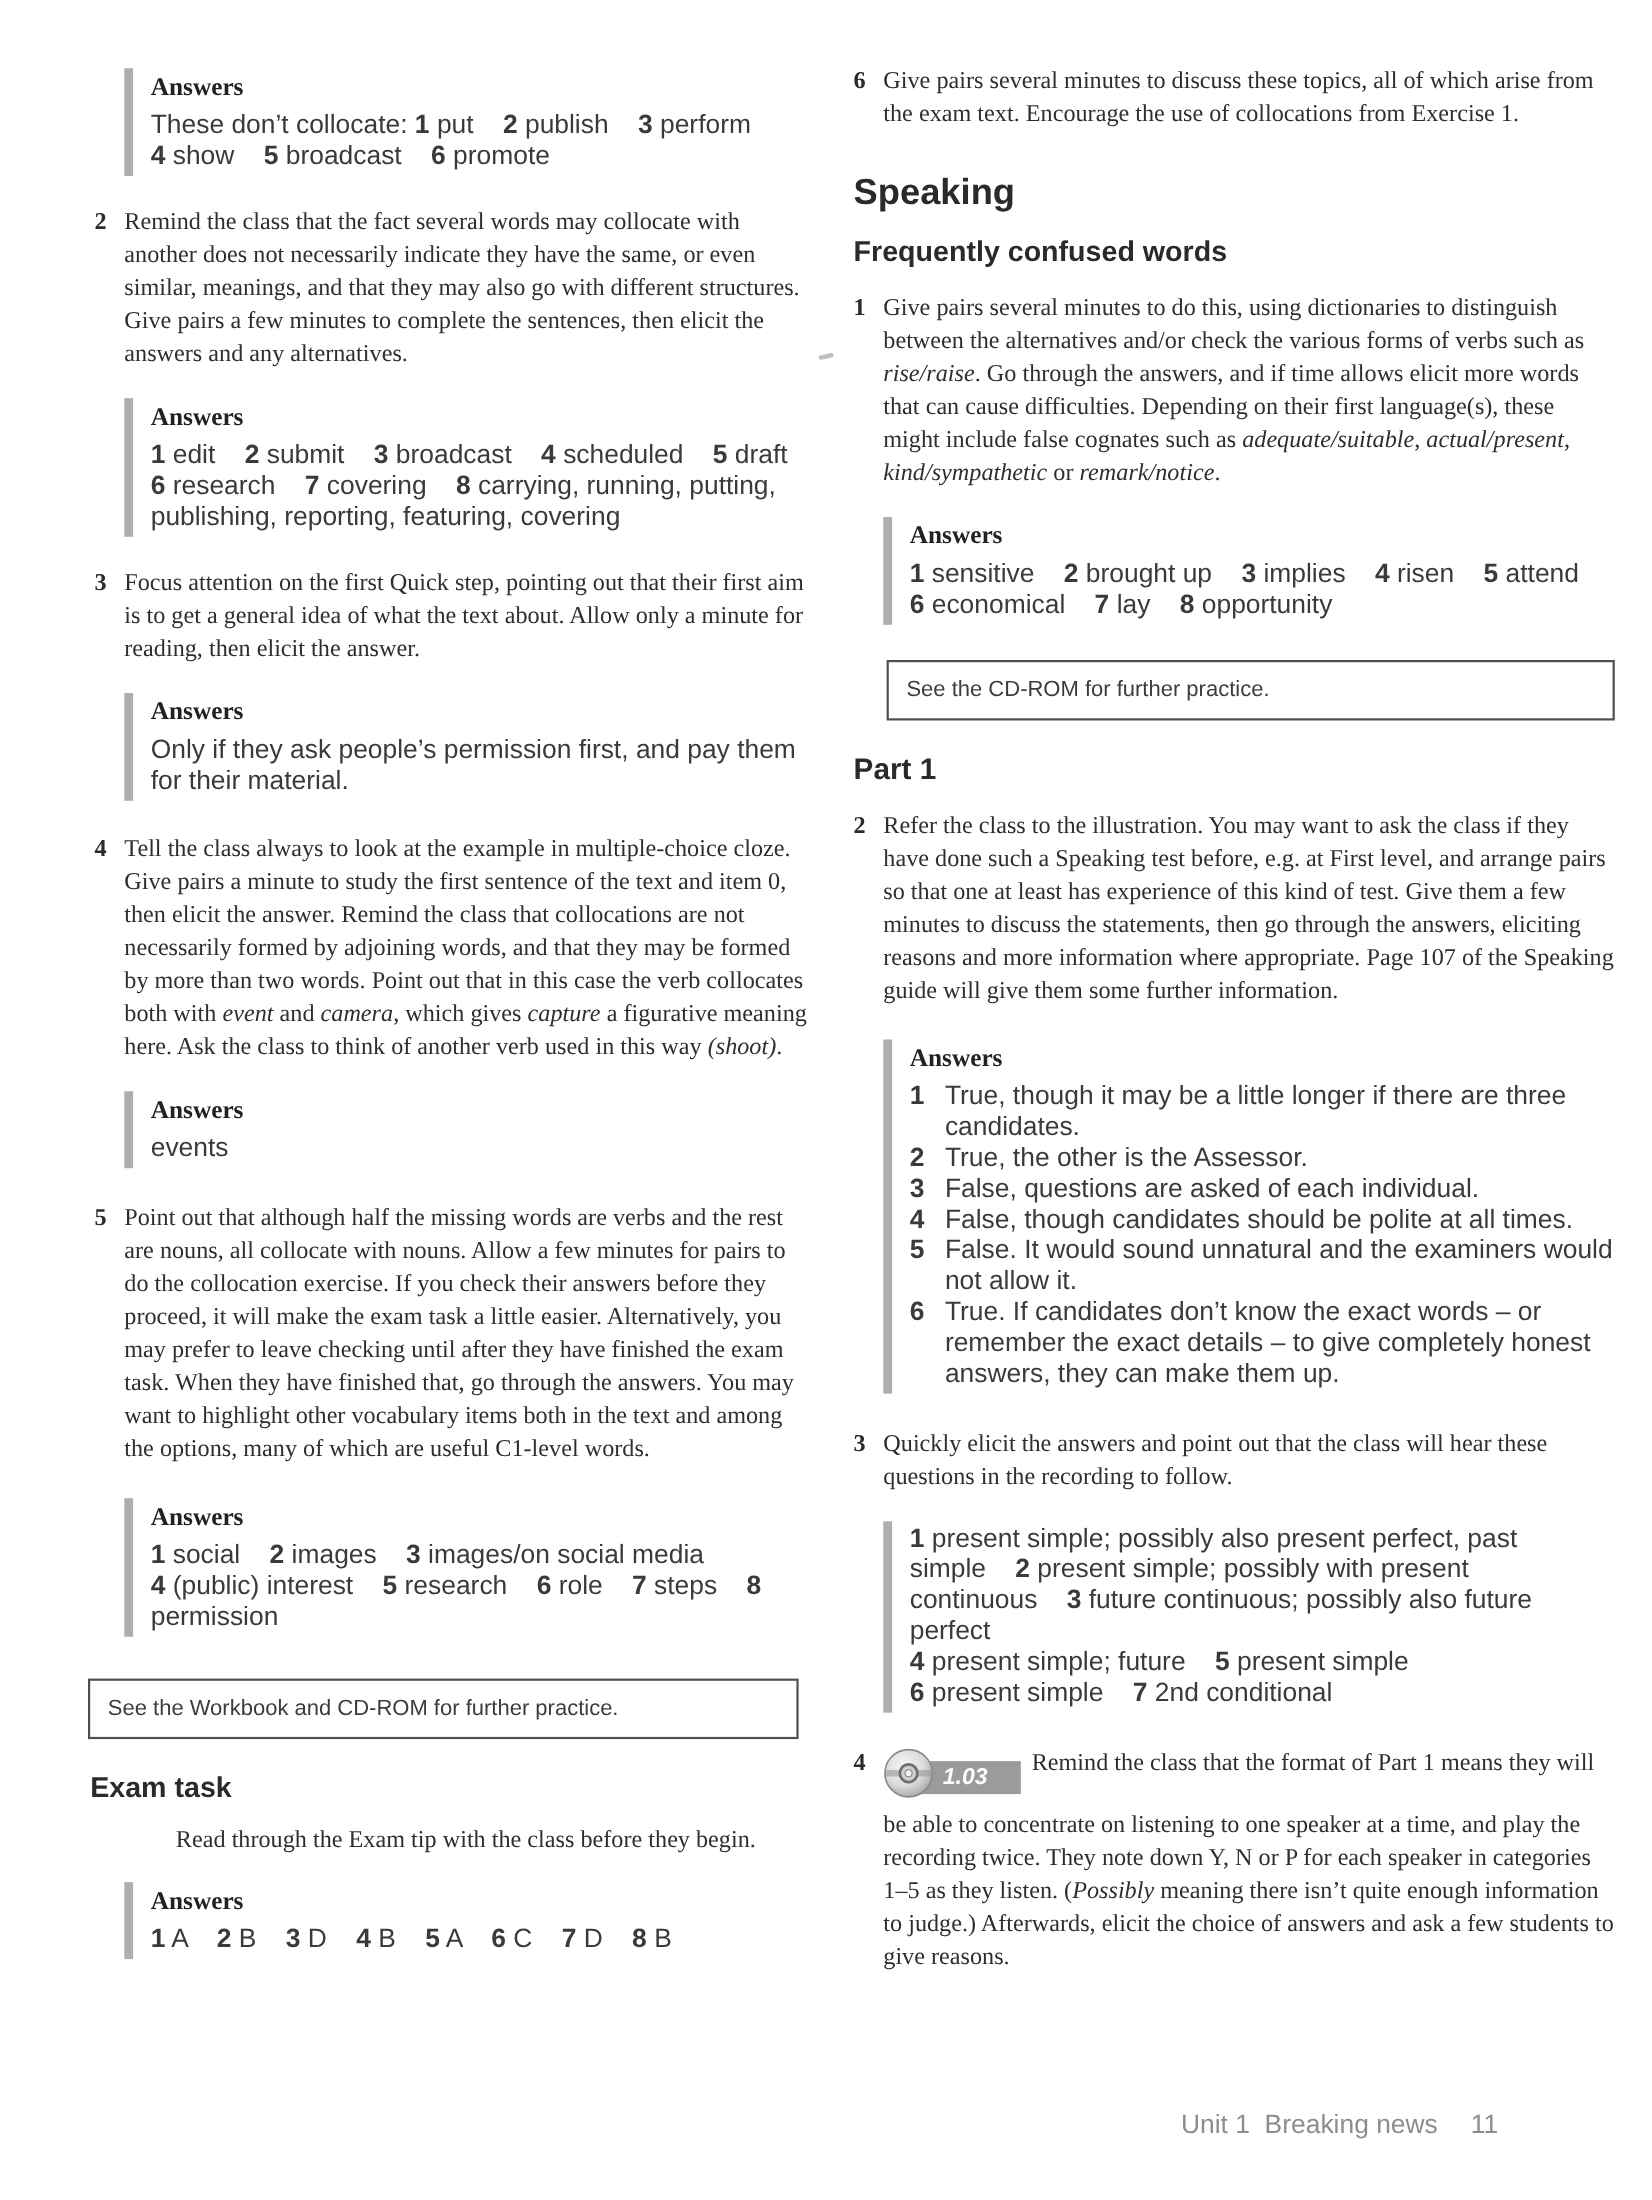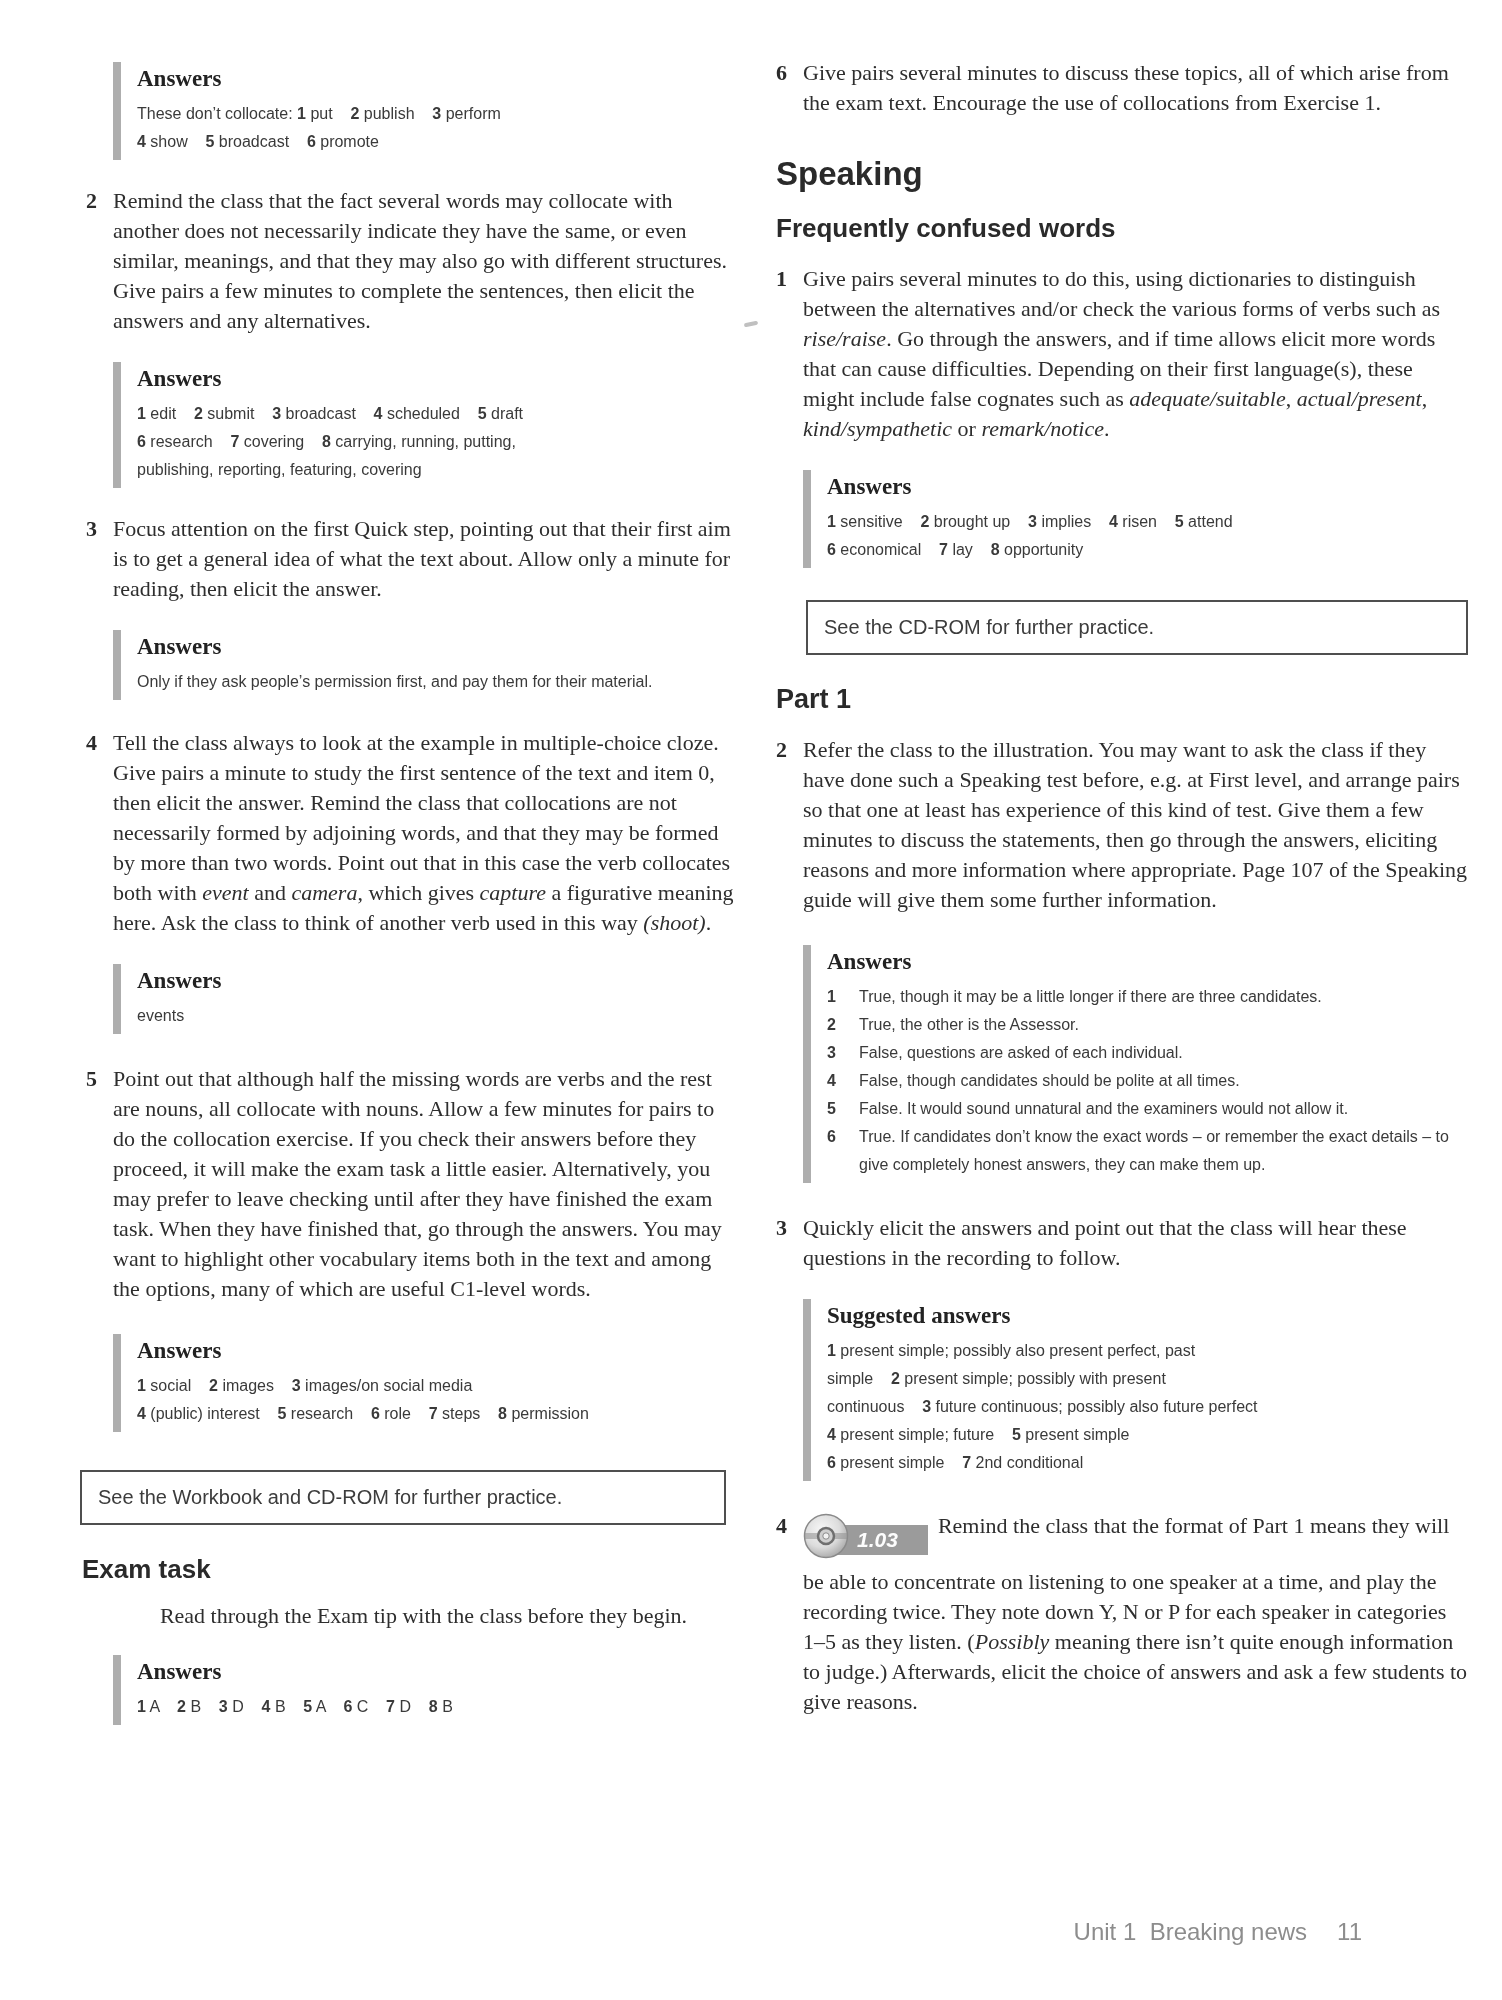--- a/index.html
+++ b/index.html
@@ -32,21 +32,21 @@
     border-left:8px solid #aeaeae;
     padding:2px 0 4px 16px;
   }
   .ans-title {
     font-family:"Liberation Serif", serif;
     font-weight:bold; font-size:23px; line-height:30px; color:#222;
     margin:0 0 6px 0;
   }
   .ans-body {
     font-family:"Liberation Sans", sans-serif;
-    font-size:16px; line-height:28px; color:#3a3a3a;
+    font-size:24px; line-height:28px; color:#3a3a3a;
   }
   .ans-line { white-space:pre-wrap; }
   .nl-item { padding-left:32px; }
   .nl-num { display:inline-block; width:32px; margin-left:-32px; font-weight:bold; }
 
   .b { font-weight:bold; }
   .i { font-style:italic; }
 
   
   .seebox {
@@ -236,21 +236,20 @@
           <div class="nl-item"><span class="nl-num">6</span><span>True. If candidates don’t know the exact words – or remember the exact details – to give completely honest answers, they can make them up.</span></div>
         </div>
     </div>
 
     <div class="item" style="margin-top:30px">
       <span class="num">3</span>
       <p class="body"><span>Quickly elicit the answers and point out that the class will hear these questions in the recording to follow.</span></p>
     </div>
 
     <div class="ansbox">
-      <div class="ans-title">Suggested answers</div>
       <div class="ans-body">
           <div class="ans-line"><span class="b">1</span><span> present simple; possibly also present perfect, past</span></div>
           <div class="ans-line"><span>simple    </span><span class="b">2</span><span> present simple; possibly with present</span></div>
           <div class="ans-line"><span>continuous    </span><span class="b">3</span><span> future continuous; possibly also future perfect</span></div>
           <div class="ans-line"><span class="b">4</span><span> present simple; future    </span><span class="b">5</span><span> present simple</span></div>
           <div class="ans-line"><span class="b">6</span><span> present simple    </span><span class="b">7</span><span> 2nd conditional</span></div>
         </div>
     </div>
 
     <div class="item" style="margin-top:30px">

